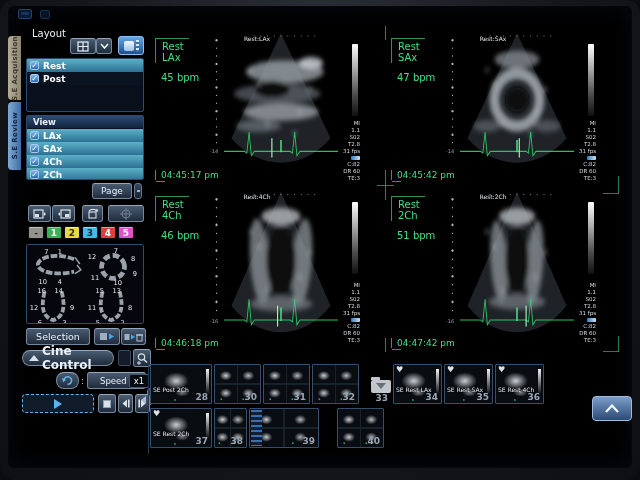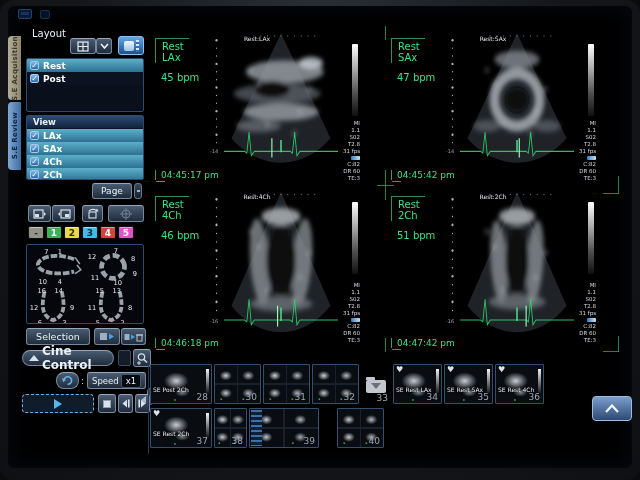--- a/index.html
+++ b/index.html
@@ -54,22 +54,22 @@
     radial-gradient(9px 7px at 74% 74%, #aab1b6, rgba(30,34,38,0) 68%),
     radial-gradient(2px 2px at 14% 90%, #37d16b, rgba(0,0,0,0) 70%),
     radial-gradient(2px 2px at 63% 90%, #37d16b, rgba(0,0,0,0) 70%),
     linear-gradient(90deg, rgba(0,0,0,0) 48%, #18222d 48%, #18222d 52%, rgba(0,0,0,0) 52%),
     linear-gradient(0deg, rgba(0,0,0,0) 48%, #18222d 48%, #18222d 52%, rgba(0,0,0,0) 52%);}
   .t-labeled,.t-single{background-color:#090c10;background-image:
     radial-gradient(17px 12px at 42% 42%, #c7ced3, rgba(30,34,38,0) 72%),
     radial-gradient(10px 6px at 52% 72%, #848b91, rgba(30,34,38,0) 72%),
     radial-gradient(2px 2px at 40% 92%, #37d16b, rgba(0,0,0,0) 70%);}
   .t-labeled::after,.t-single::after{content:'';position:absolute;right:2px;top:4px;width:3px;height:24px;background:linear-gradient(#f2f2f2,#1c1c1c);}
-  .t-folder{border:none;background:transparent;display:flex;align-items:center;justify-content:center;}
-  .tnum{position:absolute;right:3px;bottom:1px;font-size:9px;font-weight:400;color:#9aa6b5;}
+  .t-folder{border:none;background:transparent;display:flex;align-items:center;justify-content:flex-end;}
+  .tnum{position:absolute;right:3px;bottom:1px;font-size:9px;font-weight:700;color:#9aa6b5;}
   .tlabel{position:absolute;left:2px;top:21px;font-size:6px;color:#e8eef3;white-space:nowrap;text-shadow:0 0 2px #000;}
   .heart{position:absolute;left:2px;top:0;font-size:8px;color:#dde3e8;}
   .blue-col{position:absolute;left:1px;top:1px;bottom:1px;width:11px;background:repeating-linear-gradient(180deg,#3e7cc2 0 2px,#122038 2px 5px);opacity:.9;}
   .folder-icon{position:relative;width:20px;height:13px;background:#c2c7cd;border-radius:2px;margin-top:4px;}
   .folder-icon::before{content:'';position:absolute;left:0;top:-3px;width:9px;height:3px;background:#c2c7cd;border-radius:1px 1px 0 0;}
   .folder-icon::after{content:'';position:absolute;left:5px;top:3px;width:0;height:0;border-left:5px solid transparent;border-right:5px solid transparent;border-top:6px solid #6b7076;}
 
   .tri-r{width:0;height:0;border-top:5px solid transparent;border-bottom:5px solid transparent;border-left:8px solid #5ab4f0;}
   .sq{width:8px;height:8px;background:#d9e2ea;border:1px solid #8ea1b2;}
 </style>
@@ -253,21 +253,21 @@
         </svg>
   </div>
 
   <div class="abs btn" style="left:48px;top:366px;width:23px;height:17px;border-radius:8px;">
     <svg width="13" height="11" viewBox="0 0 13 11">
           <path d="M3,5.5 A3.8,3.8 0 1,1 6.5,9.3" fill="none" stroke="#5fb5ef" stroke-width="1.6"></path>
           <path d="M1,3 L5,4.8 L2.2,7.2 Z" fill="#5fb5ef"></path>
         </svg>
   </div>
   <span class="abs" style="left:73px;top:370px;color:#cfd9e3;font-size:9px;">:</span>
-  <div class="abs btn" style="left:79px;top:366px;width:59px;height:17px;justify-content:flex-start;padding-left:4px;gap:2px;">
+  <div class="abs btn" style="left:79px;top:366px;width:59px;height:17px;justify-content:flex-start;padding-left:12px;gap:2px;">
     <span style="font-size:8.5px;">Speed</span>
     <span style="background:#070b10;border:1px solid #46586d;border-radius:2px;padding:1px 4px;font-size:8.5px;color:#eef4fa;">x1</span>
   </div>
   <div class="abs spinner" style="left:139px;top:366px;height:17px;width:6px;"></div>
 
   <div class="abs" style="left:14px;top:388px;width:72px;height:19px;background:#101c29;border:1px dashed #66b4e8;border-radius:4px;display:flex;align-items:center;justify-content:center;">
     <span class="tri-r"></span>
   </div>
   <div class="abs btn" style="left:90px;top:388px;width:18px;height:19px;">
         <span class="sq"></span>

